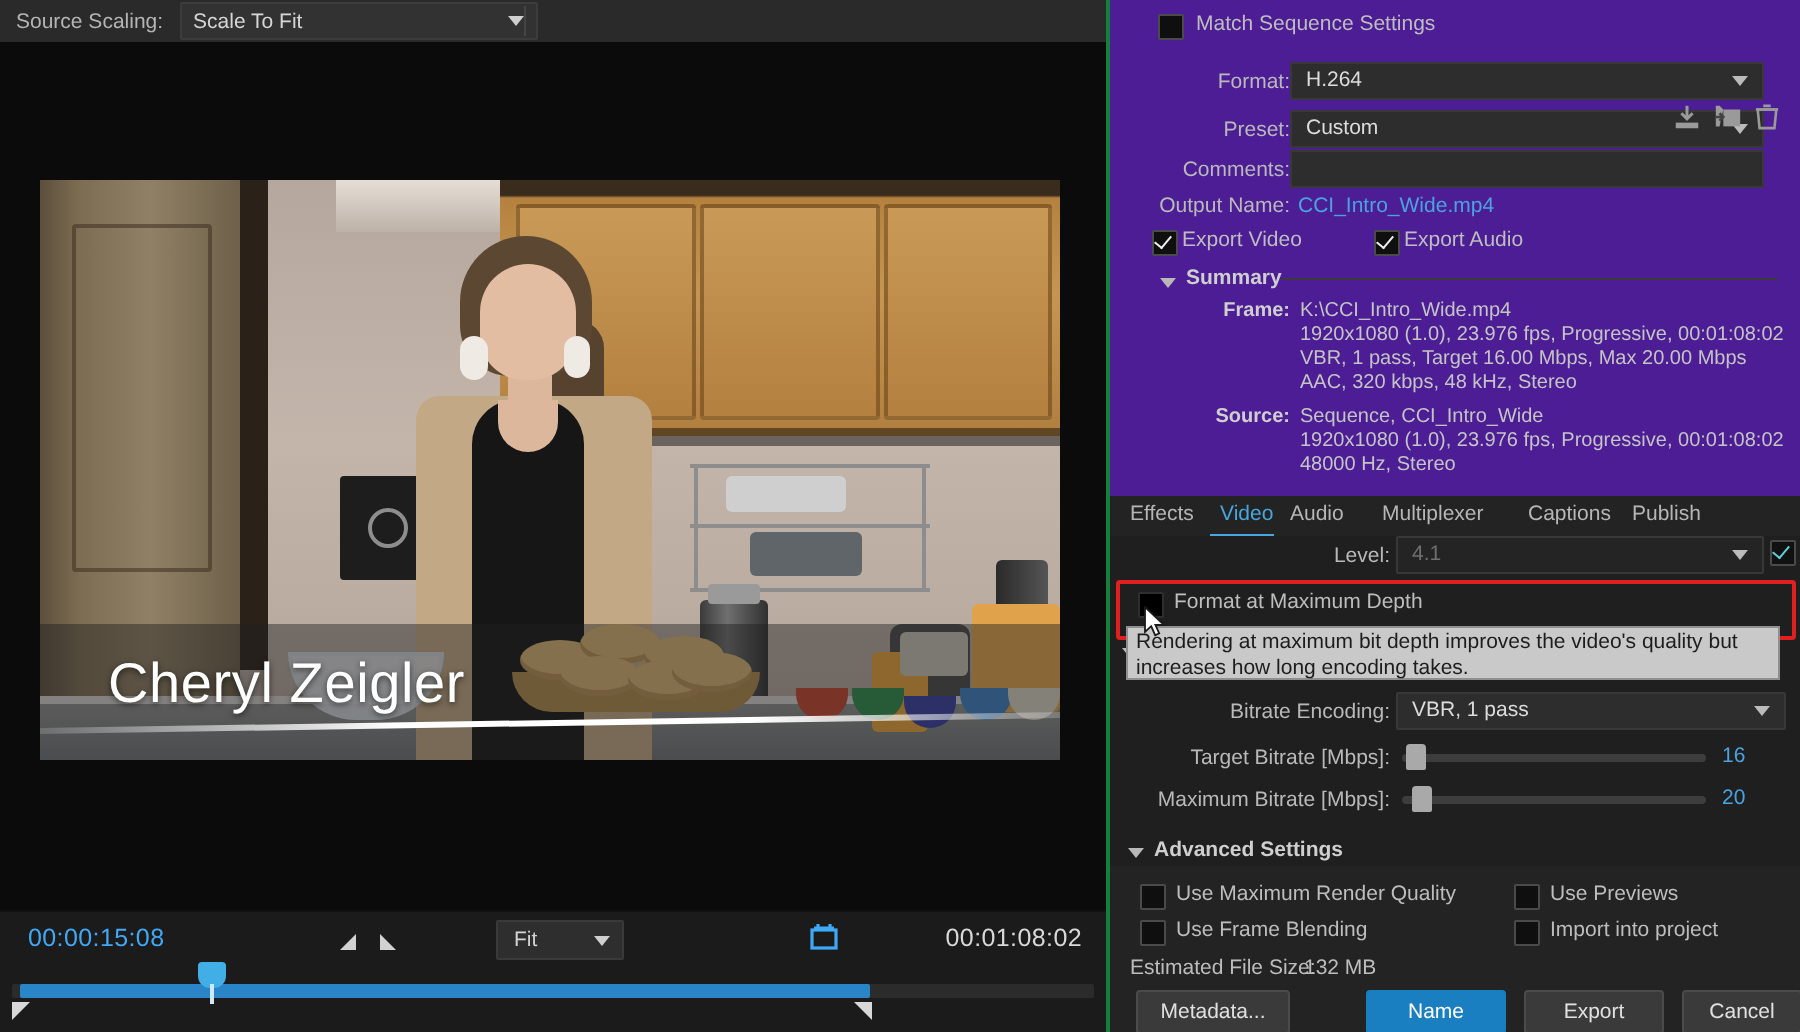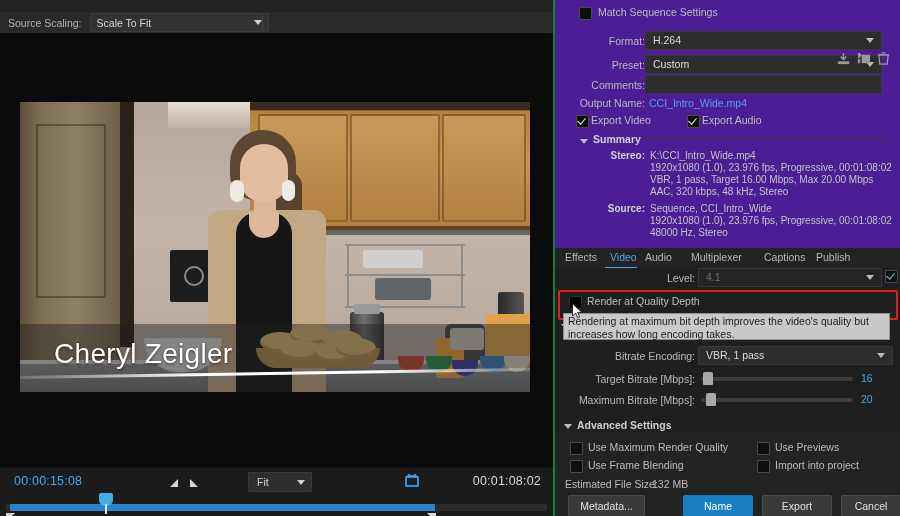--- a/index.html
+++ b/index.html
@@ -4,21 +4,21 @@
 <style>
   html,body{margin:0;padding:0;background:#1b1b1b;}
   body{
     width:900px;height:516px;overflow:hidden;
     font-family:"Liberation Sans","DejaVu Sans",sans-serif;
     font-size:11px;color:#c8c8c8;-webkit-font-smoothing:antialiased;
   }
   #app{position:relative;width:900px;height:516px;background:#232323;}
 
   
-  #left{position:absolute;left:0;top:12px;width:553px;height:381px;background:#191919;}
+  #left{position:absolute;left:0;top:0;width:553px;height:381px;background:#191919;}
 
   .src-toolbar{position:absolute;left:0;top:0;width:553px;height:21px;
     background:#2a2a2a;border-bottom:1px solid #111;display:flex;align-items:center;}
   .src-toolbar .lbl{margin-left:8px;color:#b4b4b4;font-size:10.5px;}
   .src-select{position:relative;margin-left:8px;width:177px;height:17px;background:#323232;
     border:1px solid #3c3c3c;border-radius:1px;display:flex;align-items:center;}
   .src-select span{margin-left:6px;color:#d6d6d6;font-size:10.5px;}
   .src-select .caret{position:absolute;right:6px;top:6px;border-left:4.5px solid transparent;
     border-right:4.5px solid transparent;border-top:5px solid #cfcfcf;}
   .tool-div{position:absolute;left:262px;top:3px;width:1px;height:15px;background:#444;}
@@ -338,21 +338,21 @@
 
     <div class="cbox on" style="left:21px;top:115px;"></div>
     <div class="ctext" style="left:36px;top:114px;">Export Video</div>
     <div class="cbox on" style="left:132px;top:115px;"></div>
     <div class="ctext" style="left:147px;top:114px;">Export Audio</div>
 
     <i class="disc" style="left:25px;top:139px;"></i>
     <div class="sechdr" style="left:38px;top:133px;">Summary</div>
     <div class="hrule" style="left:86px;top:139px;width:248px;"></div>
 
-    <div class="sumk" style="left:20px;top:150px;width:70px;">Stereo:</div>
+    <div class="sumk" style="left:20px;top:150px;width:70px;">Frame:</div>
     <div class="sumv" style="left:95px;top:150px;">K:\CCI_Intro_Wide.mp4</div>
     <div class="sumv" style="left:95px;top:162px;">1920x1080 (1.0), 23.976 fps, Progressive, 00:01:08:02</div>
     <div class="sumv" style="left:95px;top:174px;">VBR, 1 pass, Target 16.00 Mbps, Max 20.00 Mbps</div>
     <div class="sumv" style="left:95px;top:186px;">AAC, 320 kbps, 48 kHz, Stereo</div>
 
     <div class="sumk" style="left:20px;top:203px;width:70px;">Source:</div>
     <div class="sumv" style="left:95px;top:203px;">Sequence, CCI_Intro_Wide</div>
     <div class="sumv" style="left:95px;top:215px;">1920x1080 (1.0), 23.976 fps, Progressive, 00:01:08:02</div>
     <div class="sumv" style="left:95px;top:227px;">48000 Hz, Stereo</div>
 
@@ -369,21 +369,21 @@
     <div class="panel">
 
       <div class="rlabel" style="left:60px;top:4px;width:80px;">Level:</div>
       <div class="sel dim" style="left:143px;top:0px;width:182px;background:#242424;">
         <span>4.1</span>
         <i class="caret"></i>
       </div>
       <div class="cbox teal on" style="left:330px;top:2px;"></div>
 
       <div class="cbox" style="left:14px;top:28px;background:#000;border-color:#2e2e2e;"></div>
-      <div class="ctext" style="left:32px;top:27px;">Render at Quality Depth</div>
+      <div class="ctext" style="left:32px;top:27px;">Format at Maximum Depth</div>
       <div class="redbox"></div>
 
       <i class="disc" style="left:6px;top:56px;"></i>
       <div class="tooltip">Rendering at maximum bit depth improves the video's quality but increases how long encoding takes.</div>
 
       <div class="rlabel" style="left:20px;top:82px;width:120px;">Bitrate Encoding:</div>
       <div class="sel" style="left:143px;top:78px;width:193px;">
         <span>VBR, 1 pass</span>
         <i class="caret"></i>
       </div>

